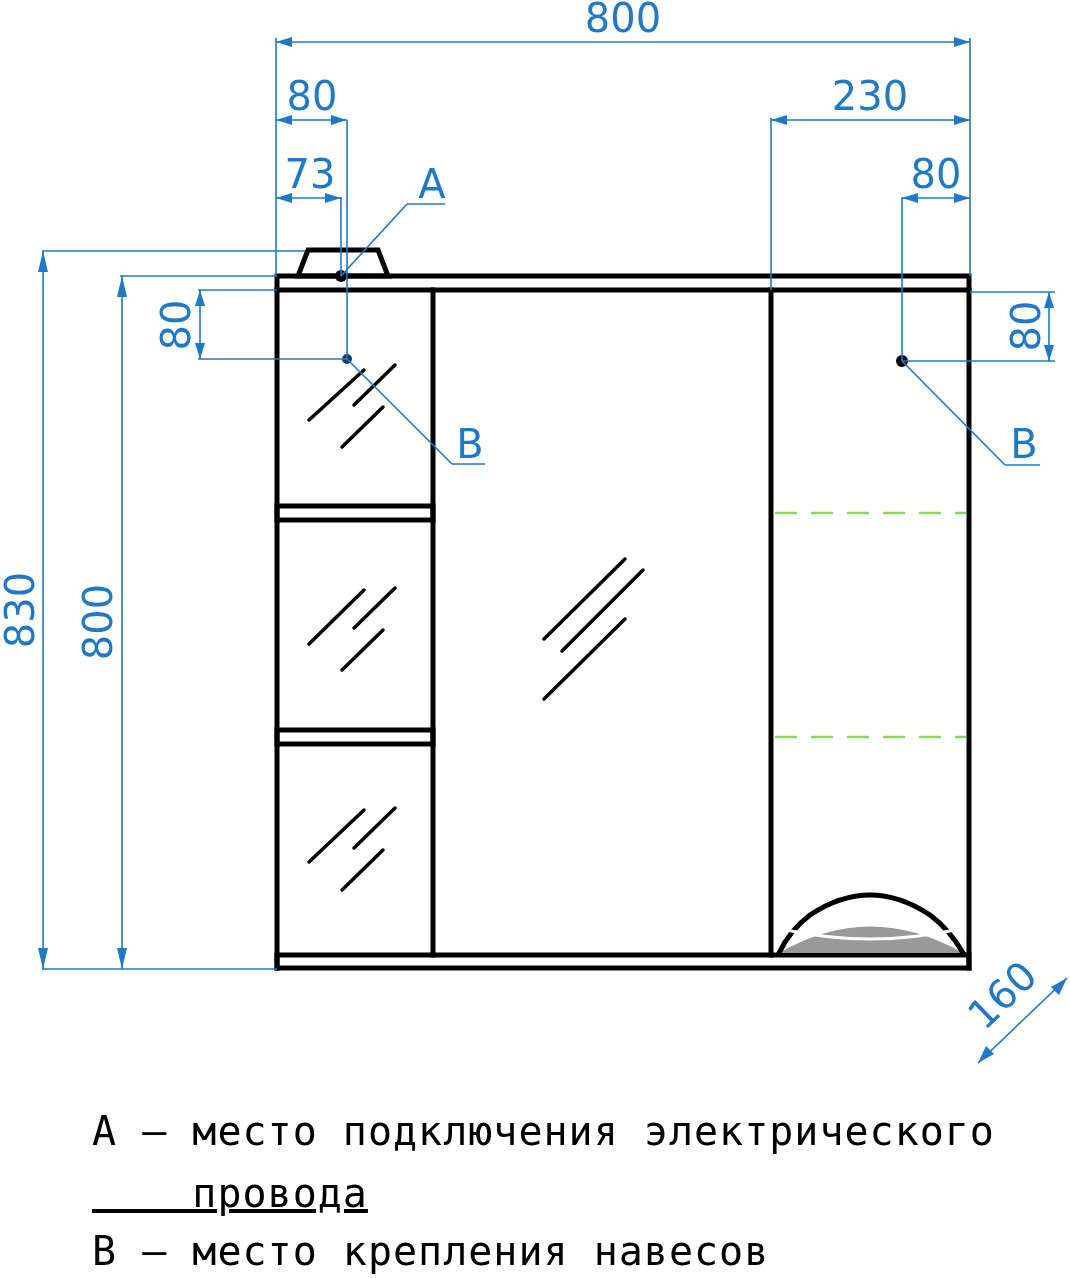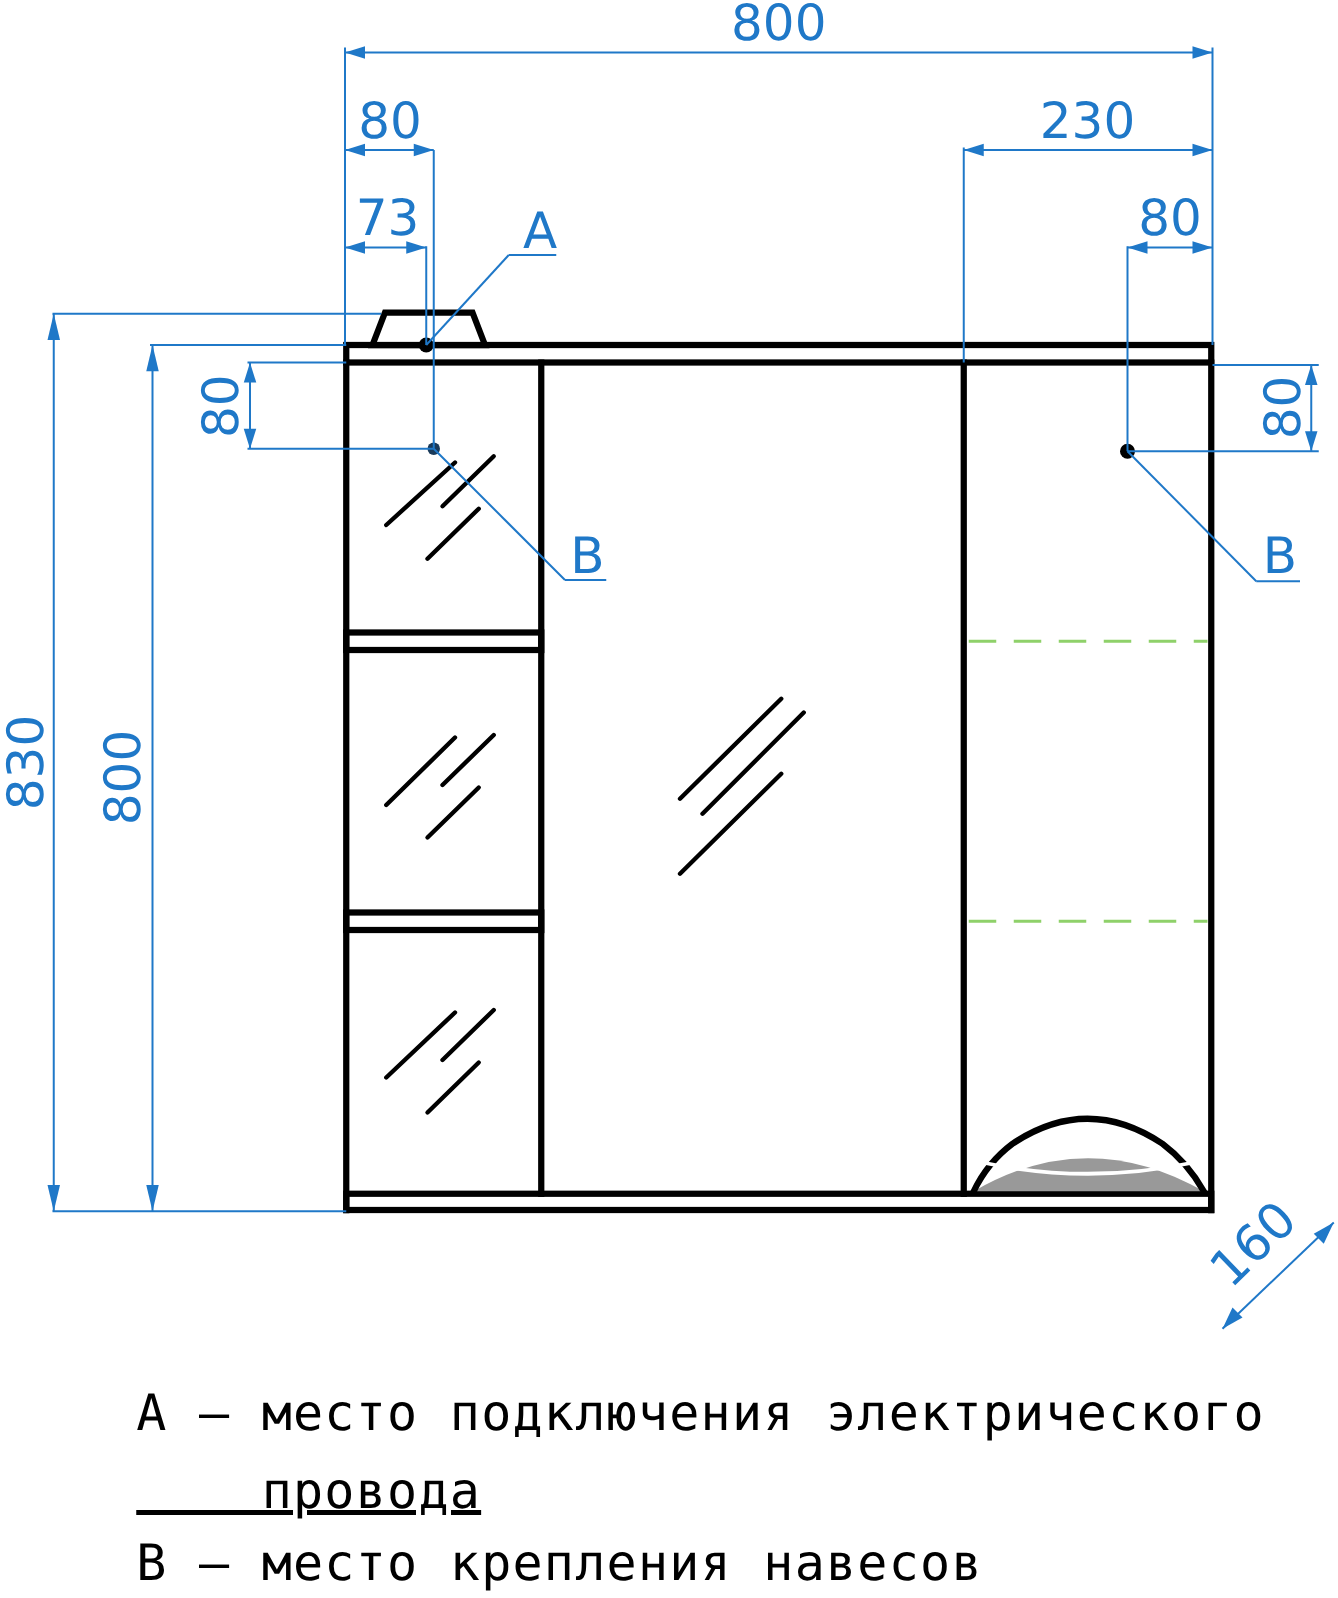--- a/index.html
+++ b/index.html
@@ -5,21 +5,21 @@
     html, body { margin: 0; padding: 0; background: #ffffff; }
     body { width: 1070px; height: 1278px; position: relative; overflow: hidden;
            font-family: "DejaVu Sans", sans-serif; }
     svg { position: absolute; left: 0; top: 0; }
     .obj { stroke: #000; stroke-width: 5; fill: none; stroke-linecap: square; }
     .thin { stroke: #000; stroke-width: 3.5; fill: none; stroke-linecap: round; }
     .dim { stroke: #1f78c8; stroke-width: 1.6; fill: none; }
     .arrow { fill: #1f78c8; stroke: none; }
     .dimtext { fill: #1f78c8; font-family: "DejaVu Sans", sans-serif; font-size: 40px; }
     .dash { stroke: #8fd16a; stroke-width: 2.5; stroke-dasharray: 22 14; fill: none; }
-    .legend { position: absolute; left: 109px; font-family: "DejaVu Sans Mono", monospace;
+    .legend { position: absolute; left: 92px; font-family: "DejaVu Sans Mono", monospace;
               font-size: 40px; color: #000; letter-spacing: 1px; white-space: pre; }
   </style>
 </head>
 <body>
 
 <svg width="1070" height="1278" viewBox="0 0 1070 1278">
 
   <g>
 
     <polygon class="obj" points="298,276 308,250 378,250 388,276"></polygon>

